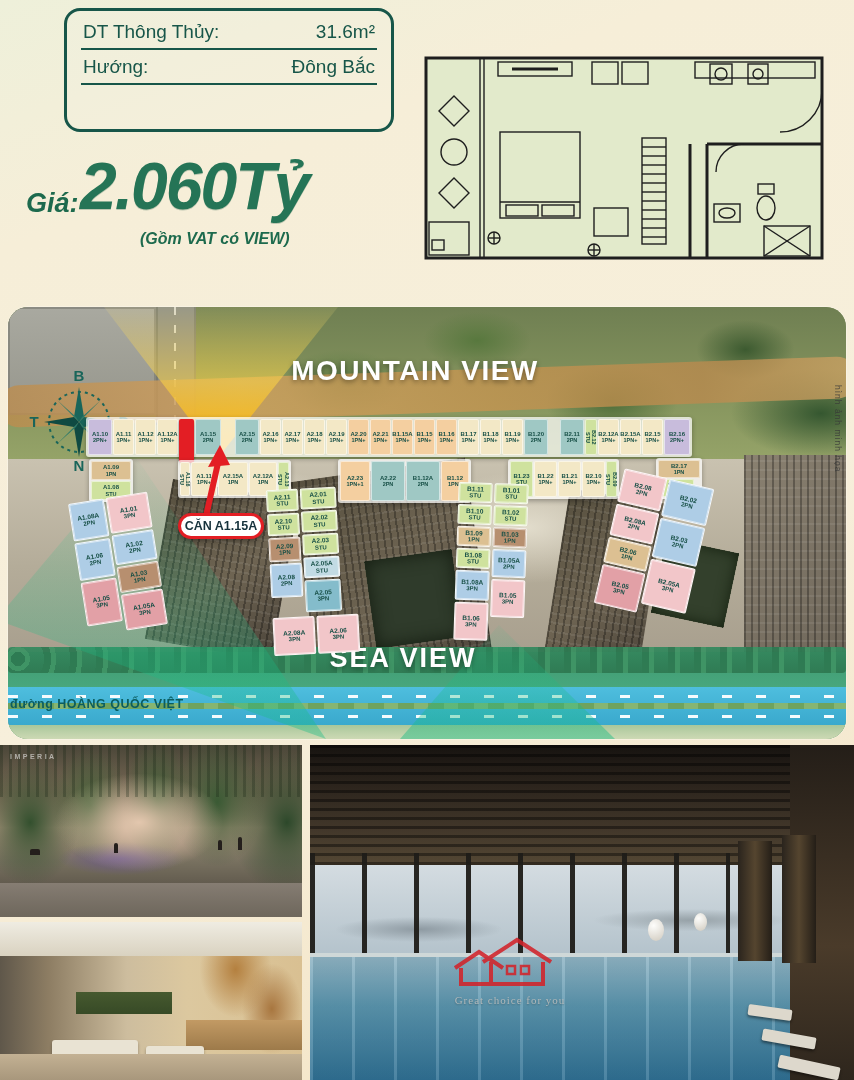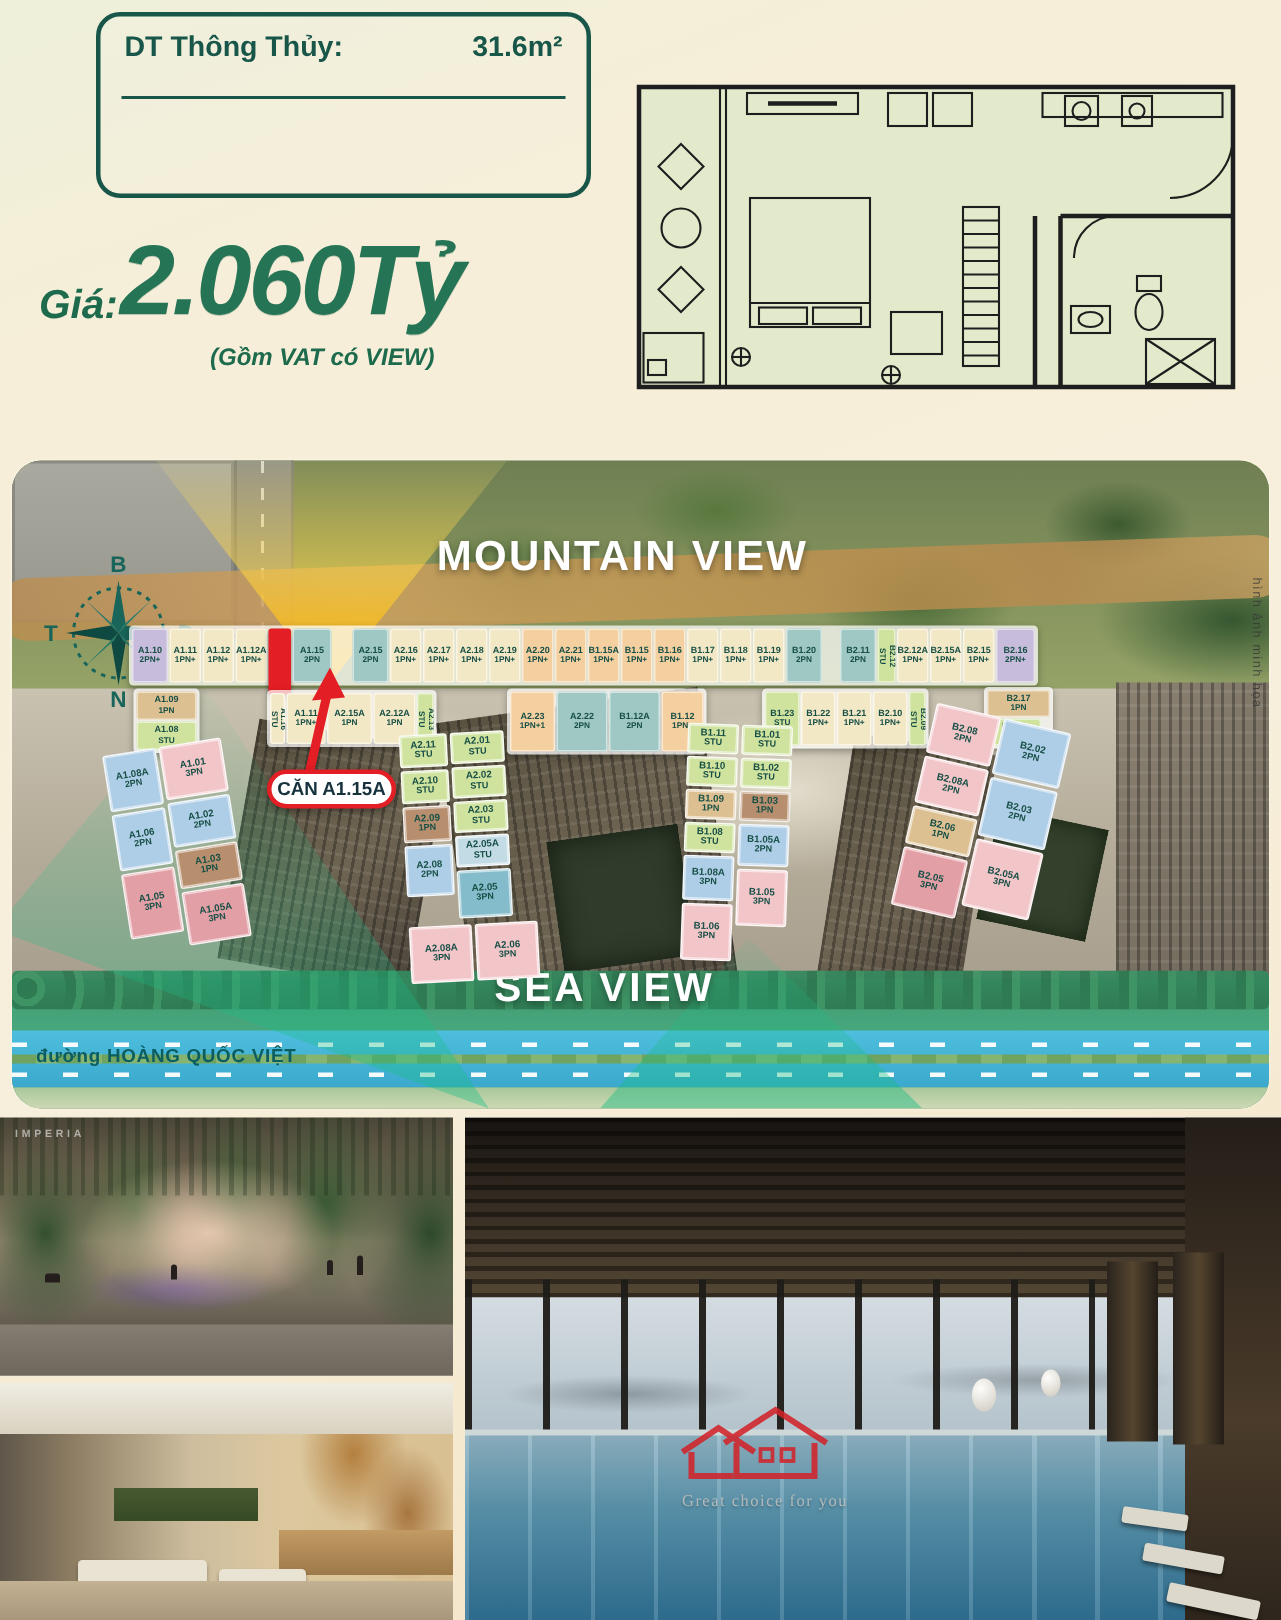--- a/index.html
+++ b/index.html
@@ -3,21 +3,21 @@
 <meta charset="utf-8">
 <style>
   html,body{margin:0;padding:0;background:#efe6cf;}
   #canvas{position:relative;width:854px;height:1080px;overflow:hidden;
     font-family:"Liberation Sans",sans-serif;
     background:linear-gradient(160deg,#eef0da 0%,#f6eed8 18%,#f7efdb 55%,#f3e3c4 100%);}
   
   .spec-box{position:absolute;left:64px;top:8px;width:330px;height:124px;
     border:3px solid #175649;border-radius:16px;padding:4px 14px 0;box-sizing:border-box;background:rgba(255,255,255,.06);}
   .spec-row{display:flex;justify-content:space-between;align-items:baseline;
-    border-bottom:2px solid #175649;padding:6px 2px 21px;font-size:19px;font-weight:bold;color:#175649;}
+    border-bottom:2px solid #175649;padding:6px 2px 5px;font-size:19px;font-weight:normal;color:#175649;}
   .spec-row:last-child{border-bottom:2px solid #175649;}
   
   .price-label{position:absolute;left:26px;top:188px;font-size:27px;font-weight:800;font-style:italic;color:#1d6a4d;}
   .price-amount{position:absolute;left:80px;top:148px;font-size:66px;font-weight:800;font-style:italic;
     letter-spacing:-2px;color:#257456;text-shadow:0 1px 0 rgba(20,80,55,.25);}
   .price-note{position:absolute;left:140px;top:230px;font-size:16px;font-weight:bold;font-style:italic;color:#1d6a4d;}
   
   #floorplan{position:absolute;left:412px;top:12px;width:436px;height:254px;}
   
   #plan{position:absolute;left:8px;top:307px;width:838px;height:432px;border-radius:20px;overflow:hidden;
@@ -66,21 +66,21 @@
   .cone-g1{left:-12px;top:148px;width:330px;height:284px;opacity:.5;
     background:linear-gradient(to bottom,rgba(26,188,132,.05),rgba(26,188,132,.8));
     clip-path:polygon(42% 0,100% 100%,0 58%);}
   .cone-g2{left:392px;top:318px;width:215px;height:114px;opacity:.55;
     background:linear-gradient(to bottom,rgba(26,188,132,.1),rgba(26,188,132,.85));
     clip-path:polygon(46% 0,100% 100%,0 100%);}
   .mtn{left:0;right:24px;top:48px;text-align:center;font-size:28px;font-weight:800;color:#fff;
     letter-spacing:1.5px;text-shadow:0 2px 5px rgba(0,0,0,.4);}
   .sea{left:0;right:48px;top:336px;text-align:center;font-size:27px;font-weight:800;color:#fff;
     letter-spacing:2px;text-shadow:0 2px 5px rgba(0,0,0,.35);}
-  .road-label{left:16px;top:390px;font-size:12.5px;font-weight:800;color:#0b5d60;letter-spacing:.5px;}
+  .road-label{left:2px;top:390px;font-size:12.5px;font-weight:800;color:#0b5d60;letter-spacing:.5px;}
   .photo-note{right:3px;top:78px;writing-mode:vertical-rl;font-size:8.5px;color:rgba(55,55,55,.8);letter-spacing:1px;}
   .compass{left:16px;top:58px;width:110px;height:110px;}
   
   .strip{display:flex;gap:1px;background:rgba(255,255,255,.72);padding:2px;border-radius:3px;
     box-shadow:0 2px 5px rgba(0,0,0,.3);align-items:flex-start;}
   .stack{flex-direction:column;}
   .cell{width:21px;height:36px;border-radius:2px;display:flex;flex-direction:column;align-items:center;
     justify-content:center;text-align:center;color:#174f46;overflow:hidden;flex:none;
     box-shadow:inset 0 0 0 1px rgba(255,255,255,.55);}
   .cell b{font-size:6px;line-height:1.15;font-weight:bold;letter-spacing:0;}
@@ -164,20 +164,24 @@
 </head>
 <body>
 
 <div id="canvas">
 
   <div class="spec-box">
     <div class="spec-row">
       <span>DT Thông Thủy:</span>
       <span>31.6m²</span>
     </div>
+    <div class="spec-row">
+      <span>Hướng:</span>
+      <span>Đông Bắc</span>
+    </div>
   </div>
 
   <div class="price-label">Giá:</div>
   <div class="price-amount">2.060Tỷ</div>
   <div class="price-note">(Gồm VAT có VIEW)</div>
 
   <svg id="floorplan" viewBox="0 0 436 254">
     <rect x="14" y="46" width="396" height="200" fill="#e2eacb"></rect>
     <g stroke="#1e1e1e" fill="none" stroke-width="3">
       <rect x="14" y="46" width="396" height="200"></rect>

